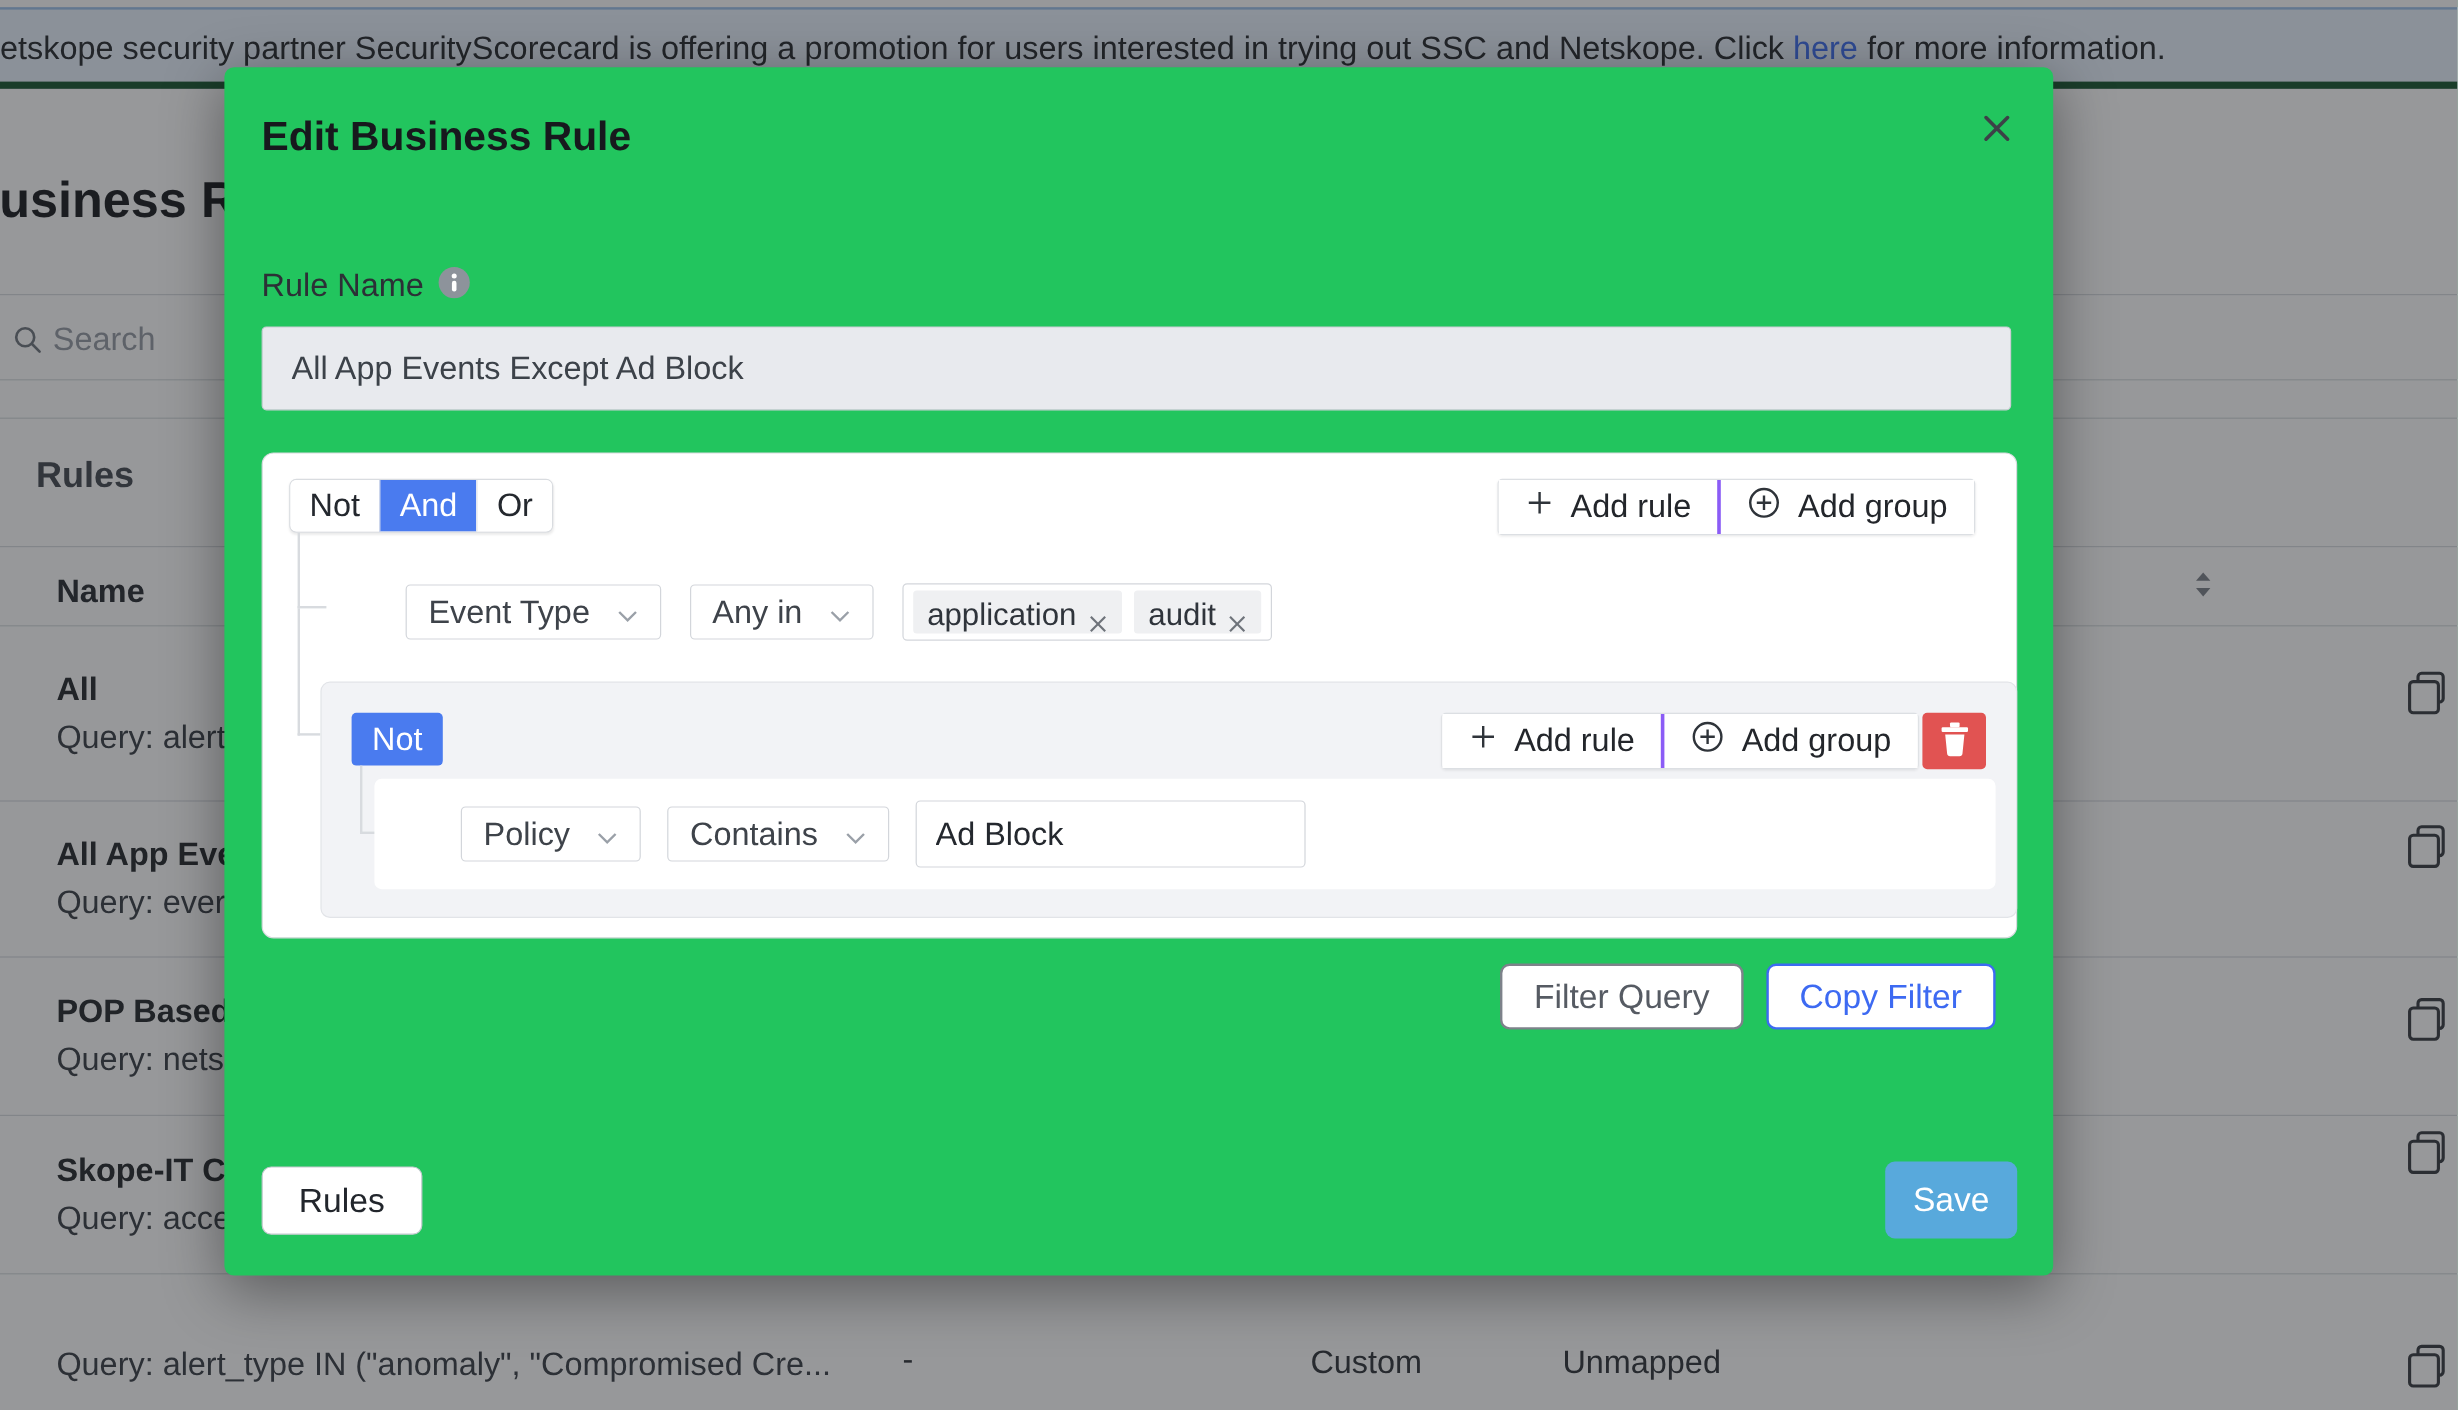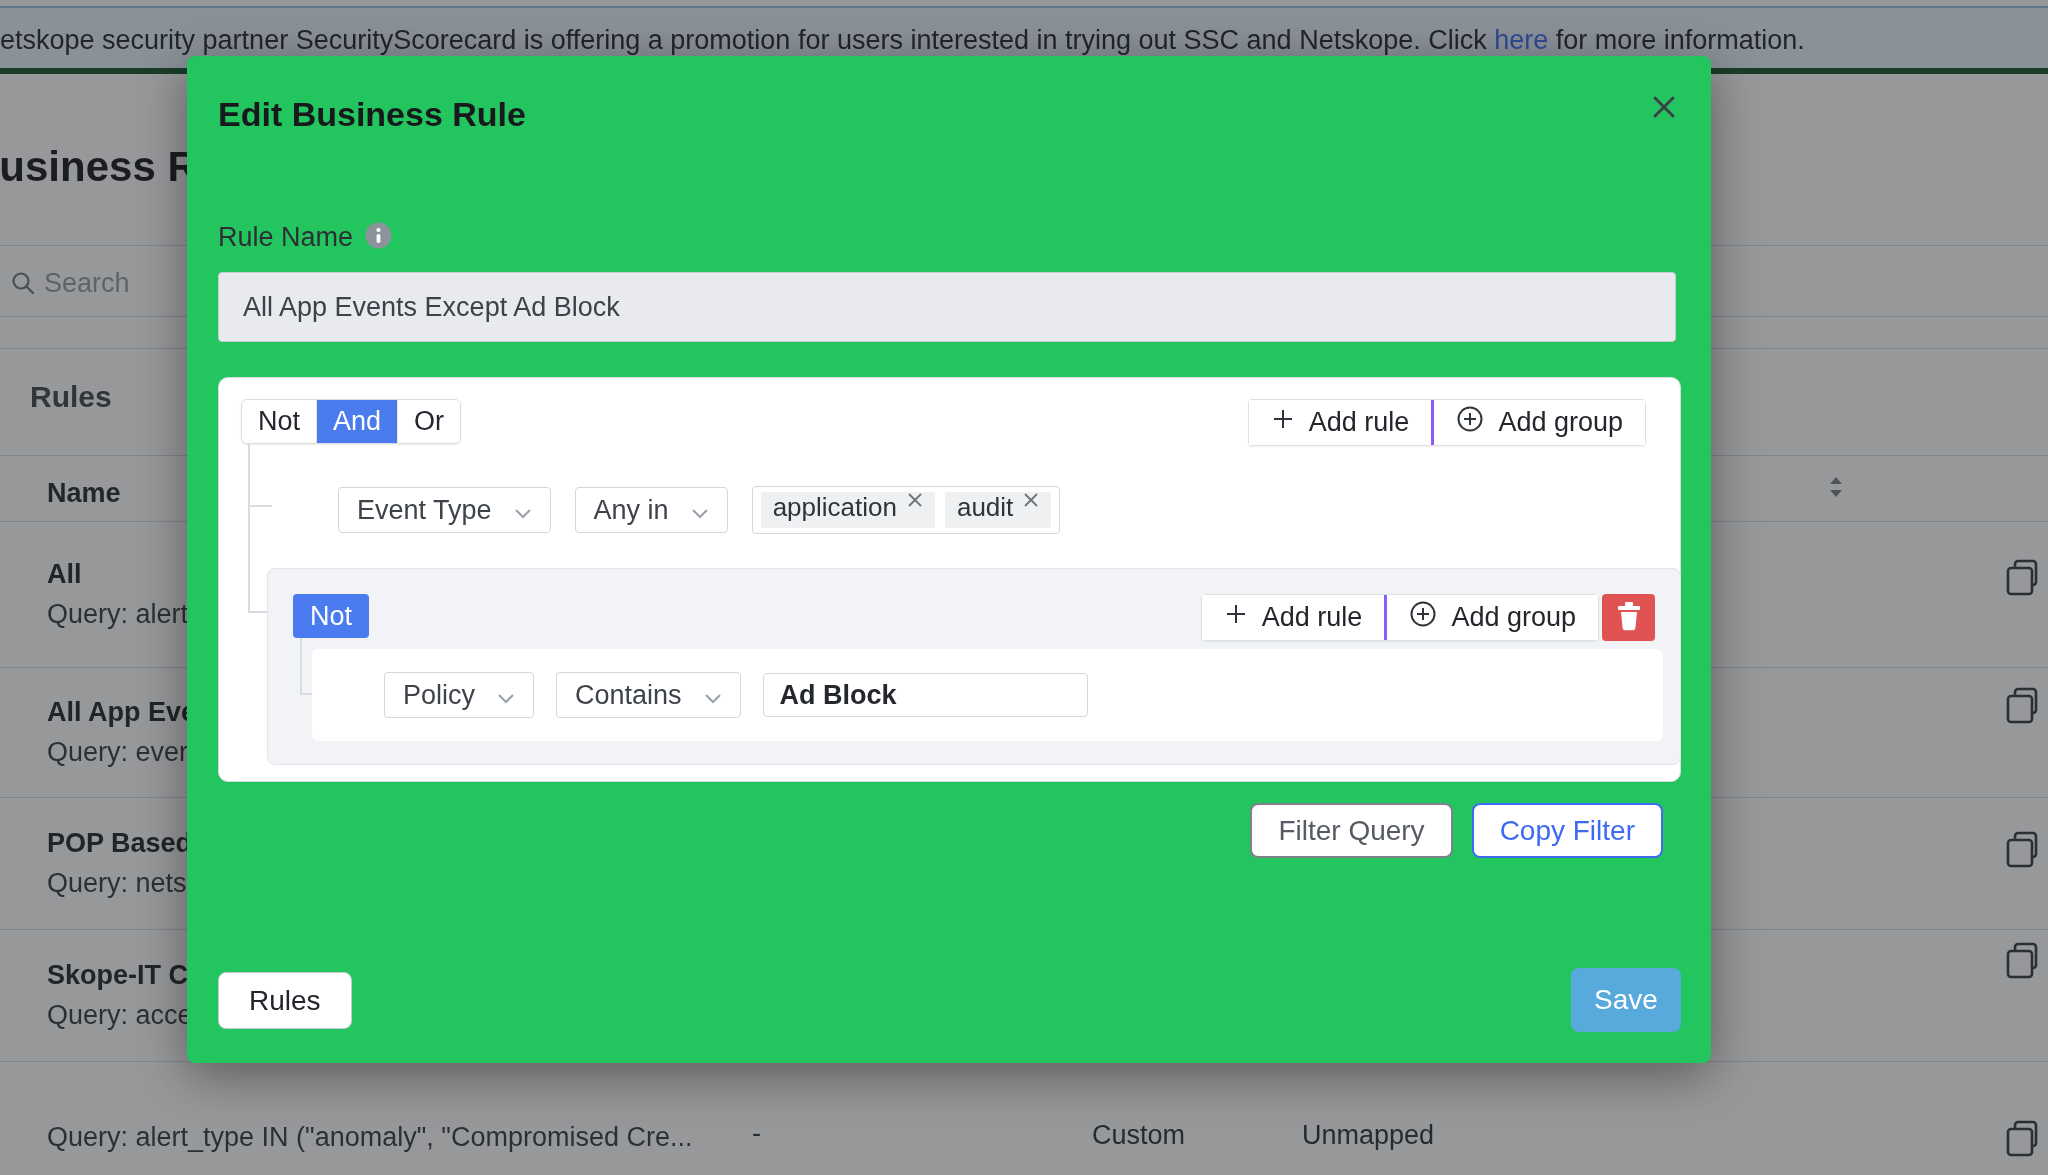--- a/index.html
+++ b/index.html
@@ -89,21 +89,21 @@
   .select {
     display:flex; align-items:center; gap:22px; height:46px; padding:0 18px;
     border:1px solid #d3d6db; border-radius:4px; background:#fff; cursor:pointer;
     font-size:27px; color:#3e434a; white-space:nowrap;
   }
   .chips-box {
     display:flex; align-items:center; gap:10px; height:48px; padding:0 8px;
     border:1px solid #d3d6db; border-radius:4px; background:#fff;
   }
   .chip {
-    display:flex; align-items:flex-start; gap:10px; height:36px; padding:0 12px;
+    display:flex; align-items:flex-end; gap:10px; height:36px; padding:0 12px;
     background:#eff0f2; border-radius:3px; font-size:26px; color:#2f343b;
   }
   .chip-x { cursor:pointer; display:flex; }
   .nested-group {
     position:absolute; left:48px; top:190px; width:1414px; height:197px;
     background:#f2f3f6; border:1px solid #e2e4e8; border-radius:8px;
   }
   .not-chip {
     position:absolute; left:25px; top:25px; height:44px; padding:0 17px;
     background:#4a7bef; color:#fff; font-size:27px; border:none; border-radius:4px; cursor:pointer;
@@ -112,24 +112,23 @@
   .nested-controls { position:absolute; right:25px; top:25px; display:flex; align-items:stretch; }
   .trash-btn {
     width:53px; height:47px; margin-left:3px; background:#e15352; border:none; border-radius:4px;
     display:flex; align-items:center; justify-content:center; cursor:pointer;
   }
   .rule-card {
     position:absolute; left:44px; top:80px; width:1351px; height:92px;
     background:#fff; border-radius:6px; display:flex; align-items:center; gap:22px; padding-left:72px;
   }
   .text-input {
-    height:44px; width:325px; border:1px solid #d3d6db; border-radius:4px; background:#fff;
+    height:56px; width:325px; border:1px solid #d3d6db; border-radius:4px; background:#fff;
     font-size:27px; color:#24282e; padding:3px 16px; outline:none;
     font-family:"Liberation Sans", sans-serif;
-    font-weight:bold;
   }
   .filter-row { position:absolute; right:48px; top:747px; display:flex; gap:19px; }
   .filter-query-btn {
     height:55px; padding:0 26px; background:#fff; border:2px solid #7d828a; border-radius:8px;
     font-size:28px; color:#565b63; cursor:pointer;
   }
   .copy-filter-btn {
     height:55px; padding:0 26px; background:#fff; border:2px solid #3d6af2; border-radius:8px;
     font-size:28px; color:#3d6af2; cursor:pointer;
   }

